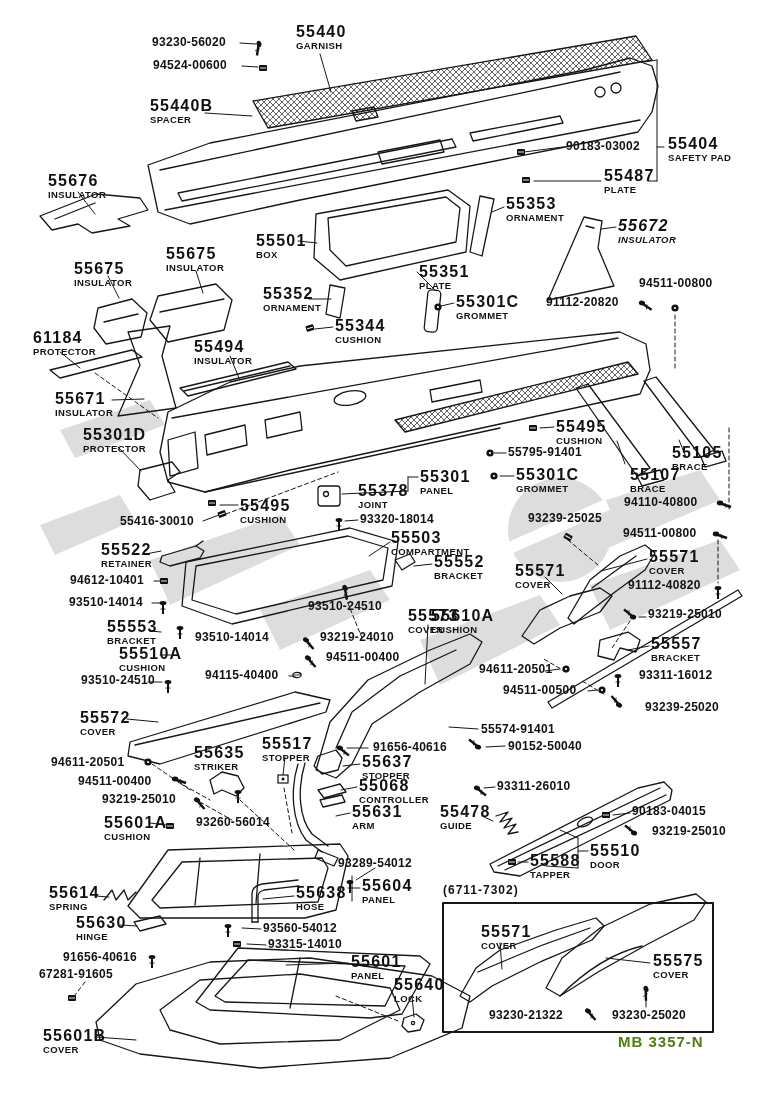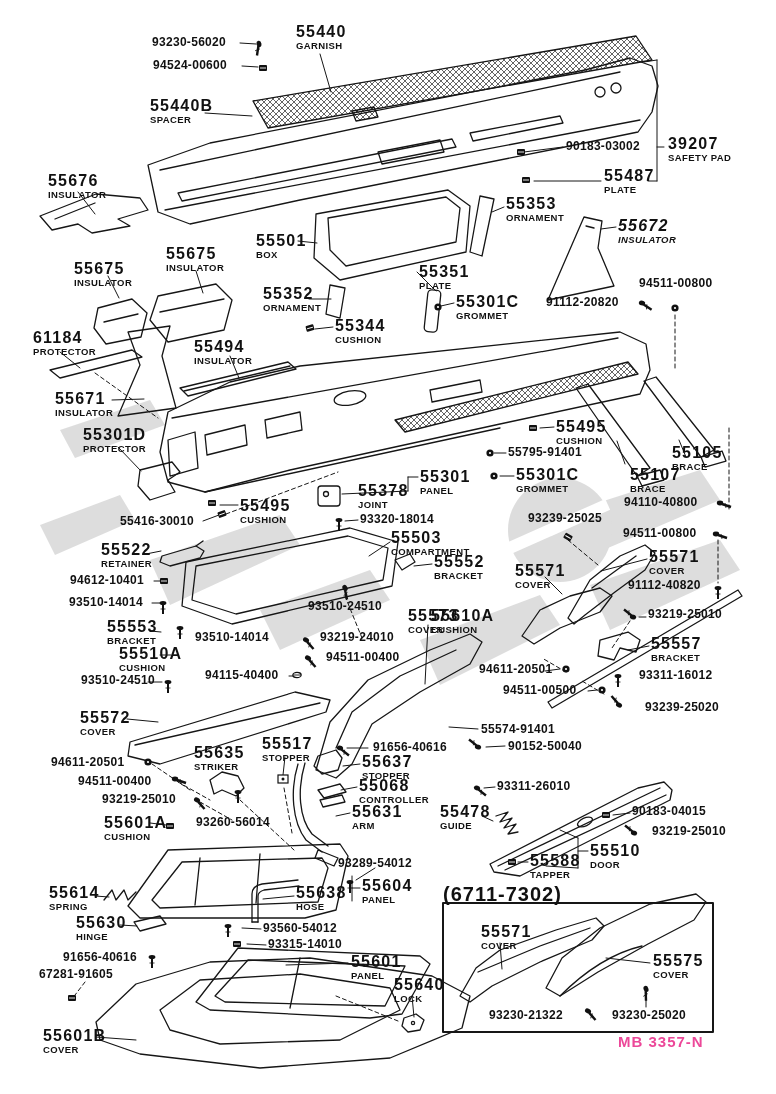--- a/index.html
+++ b/index.html
@@ -5,22 +5,22 @@
   html,body{margin:0;padding:0;background:#ffffff;}
   .stage{
     position:relative;width:776px;height:1094px;background:#ffffff;
     font-family:"Liberation Sans","DejaVu Sans",sans-serif;overflow:hidden;
   }
   .stage svg{position:absolute;left:0;top:0;}
   .lbl{position:absolute;color:#111;font-weight:700;line-height:1;white-space:nowrap;z-index:5;}
   .lbl .num{display:block;font-size:16px;letter-spacing:1.2px;}
   .lbl.small .num{font-size:12px;letter-spacing:0.3px;}
   .lbl .cap{display:block;font-size:9.5px;letter-spacing:0.4px;margin-top:1px;}
-  .inset-caption{position:absolute;left:443px;top:883px;font-size:20px;font-weight:700;letter-spacing:1px;color:#111;z-index:5;}
-  .drawing-no{position:absolute;left:618px;top:1033px;font-size:15px;font-weight:700;letter-spacing:1px;color:#ec4899;z-index:5;}
+  .inset-caption{position:absolute;left:443px;top:883px;font-size:12px;font-weight:700;letter-spacing:1px;color:#111;z-index:5;}
+  .drawing-no{position:absolute;left:618px;top:1033px;font-size:15px;font-weight:700;letter-spacing:1px;color:#4d7c0f;z-index:5;}
 </style>
 </head>
 <body>
 
 <div class="stage">
 
   <svg width="776" height="1094" viewBox="0 0 776 1094">
     <defs>
       <pattern id="xh" width="6" height="6" patternUnits="userSpaceOnUse">
         <path d="M0,6 L6,0 M0,0 L6,6" stroke="#222" stroke-width="0.7"></path>
@@ -486,21 +486,21 @@
         <span class="cap">SPACER</span>
       </div>
       <div class="lbl" style="left: 48px; top: 173px;">
         <span class="num">55676</span>
         <span class="cap">INSULATOR</span>
       </div>
       <div class="lbl small" style="left: 566px; top: 140px;">
         <span class="num">90183-03002</span>
       </div>
       <div class="lbl" style="left: 668px; top: 136px;">
-        <span class="num">39207</span>
+        <span class="num">55404</span>
         <span class="cap">SAFETY PAD</span>
       </div>
       <div class="lbl" style="left: 604px; top: 168px;">
         <span class="num">55487</span>
         <span class="cap">PLATE</span>
       </div>
       <div class="lbl" style="left: 506px; top: 196px;">
         <span class="num">55353</span>
         <span class="cap">ORNAMENT</span>
       </div>

